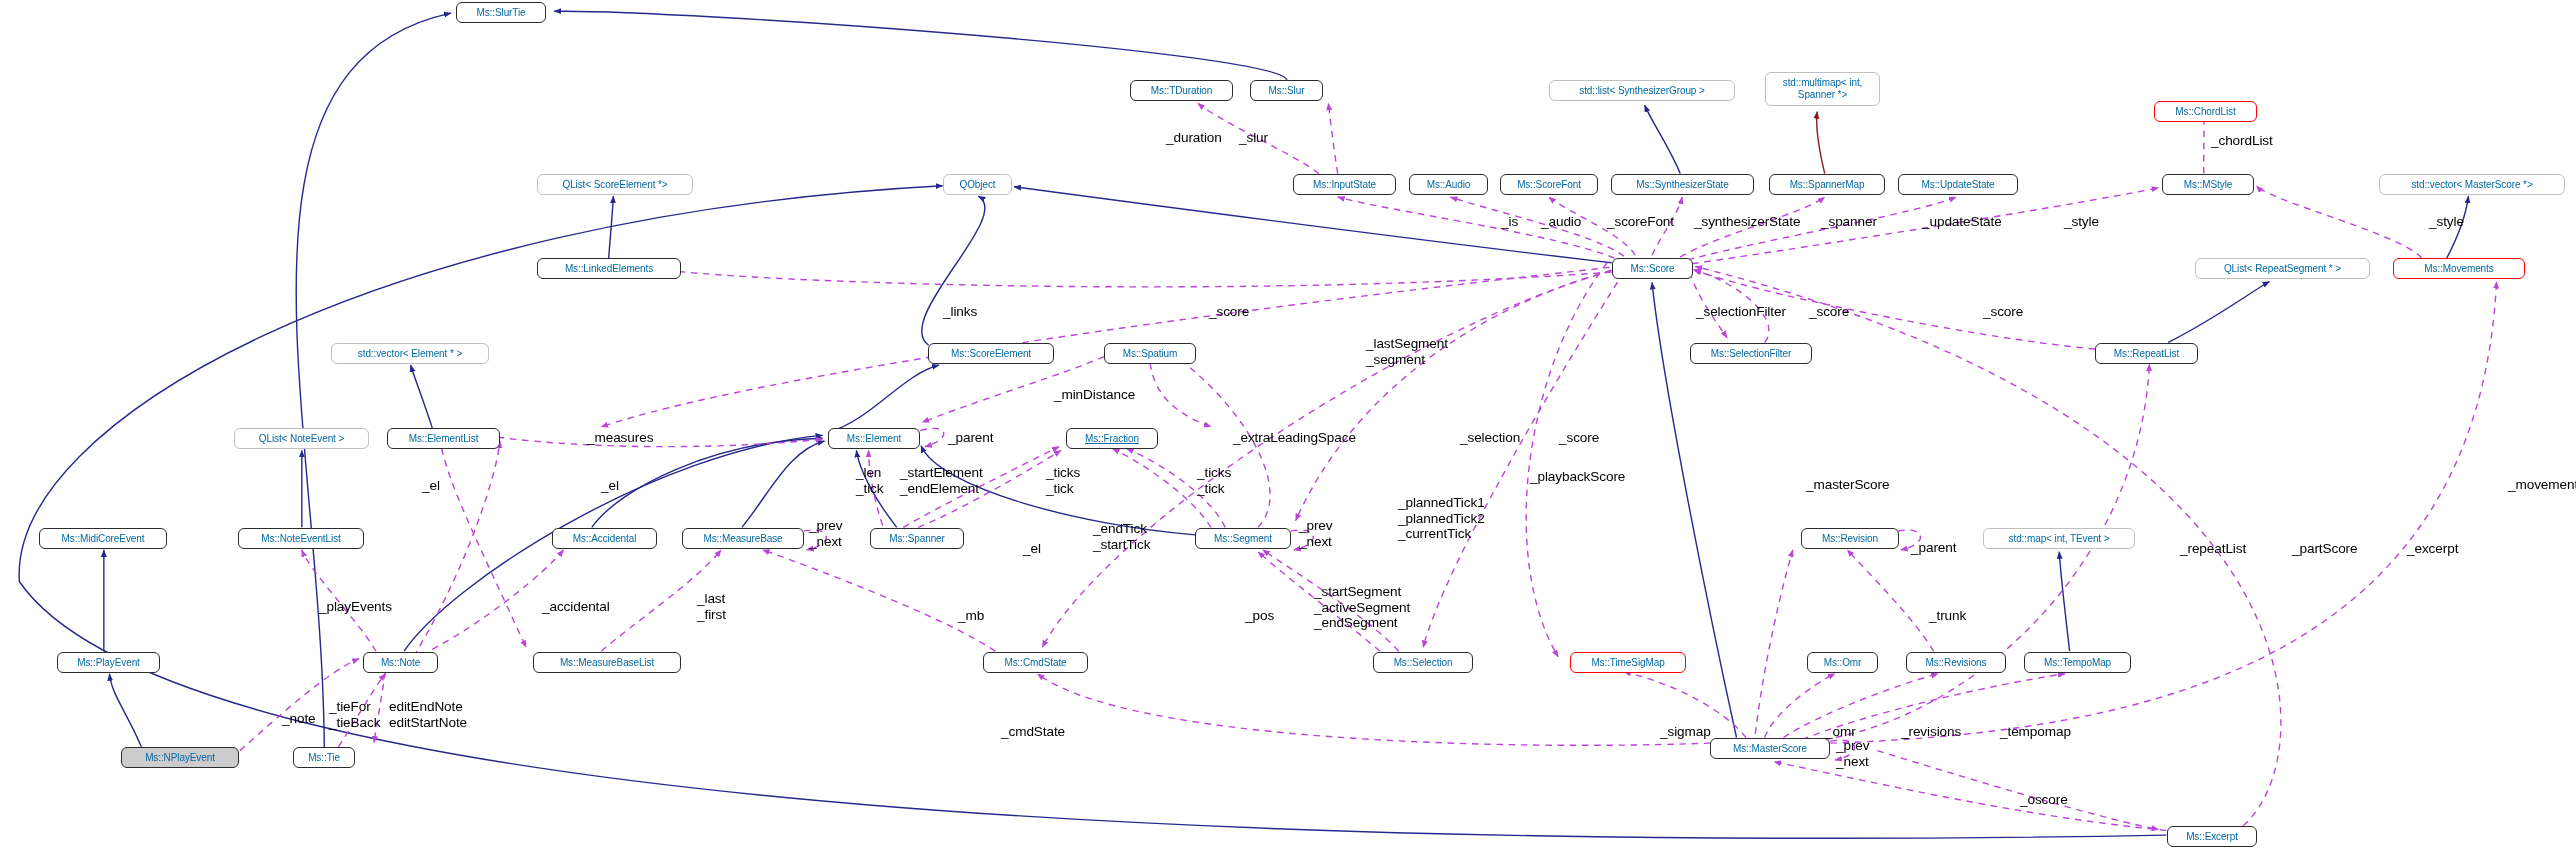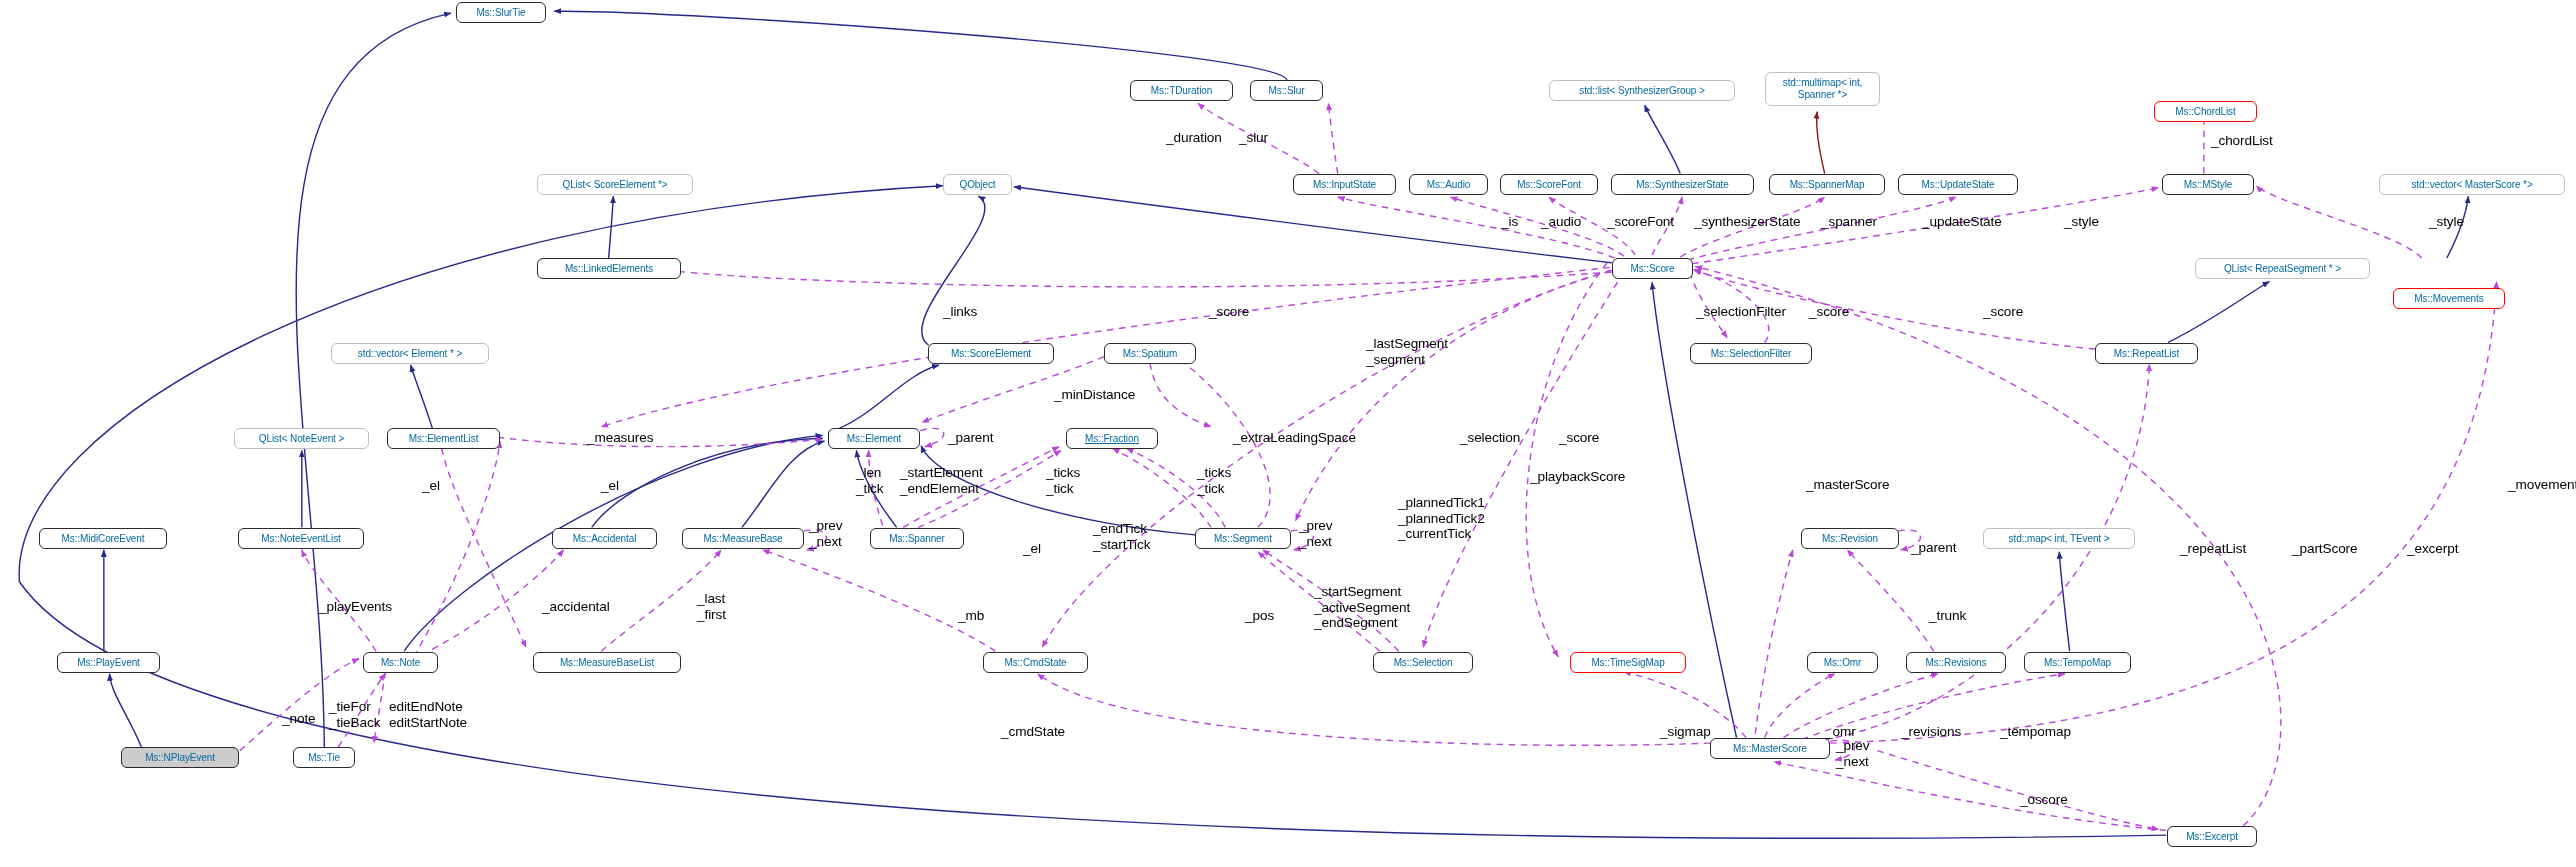--- a/index.html
+++ b/index.html
@@ -248,21 +248,21 @@
       <div class="node cls" style="left: 1409px; top: 174px; width: 79px; height: 20.7px;">Ms::Audio</div>
       <div class="node cls" style="left: 1500px; top: 174px; width: 98px; height: 20.7px;">Ms::ScoreFont</div>
       <div class="node cls" style="left: 1611px; top: 174px; width: 143px; height: 20.7px;">Ms::SynthesizerState</div>
       <div class="node cls" style="left: 1769px; top: 174px; width: 116px; height: 20.7px;">Ms::SpannerMap</div>
       <div class="node cls" style="left: 1898px; top: 174px; width: 120px; height: 20.7px;">Ms::UpdateState</div>
       <div class="node cls" style="left: 2162px; top: 174px; width: 92px; height: 20.7px;">Ms::MStyle</div>
       <div class="node tpl" style="left: 2379px; top: 174px; width: 186px; height: 20.7px;">std::vector&lt; MasterScore *&gt;</div>
       <div class="node cls" style="left: 537px; top: 258px; width: 144px; height: 20.7px; text-align: center;">Ms::LinkedElements</div>
       <div class="node cls" style="left: 1612px; top: 258px; width: 81px; height: 20.7px;">Ms::Score</div>
       <div class="node tpl" style="left: 2195px; top: 258px; width: 175px; height: 20.7px;">QList&lt; RepeatSegment * &gt;</div>
-      <div class="node cls-red" style="left: 2393px; top: 258px; width: 112px; height: 20.7px; margin-top: 30px;">Ms::Movements</div>
+      <div class="node cls-red" style="left: 2393px; top: 258px; width: 132px; height: 20.7px;">Ms::Movements</div>
       <div class="node tpl" style="left: 331px; top: 343px; width: 158px; height: 20.7px;">std::vector&lt; Element * &gt;</div>
       <div class="node cls" style="left: 928px; top: 343px; width: 126px; height: 20.7px;">Ms::ScoreElement</div>
       <div class="node cls" style="left: 1104px; top: 343px; width: 92px; height: 20.7px;">Ms::Spatium</div>
       <div class="node cls" style="left: 1690px; top: 343px; width: 122px; height: 20.7px;">Ms::SelectionFilter</div>
       <div class="node cls" style="left: 2095px; top: 343px; width: 103px; height: 20.7px;">Ms::RepeatList</div>
       <div class="node tpl" style="left: 234px; top: 428px; width: 135px; height: 20.7px;">QList&lt; NoteEvent &gt;</div>
       <div class="node cls" style="left: 387px; top: 428px; width: 113px; height: 20.7px;">Ms::ElementList</div>
       <div class="node cls" style="left: 828px; top: 428px; width: 92px; height: 20.7px;">Ms::Element</div>
       <div class="node cls" style="left: 1066px; top: 428px; width: 92px; height: 20.7px; text-decoration: underline;">Ms::Fraction</div>
       <div class="node cls" style="left: 39px; top: 528px; width: 128px; height: 20.7px;">Ms::MidiCoreEvent</div>

